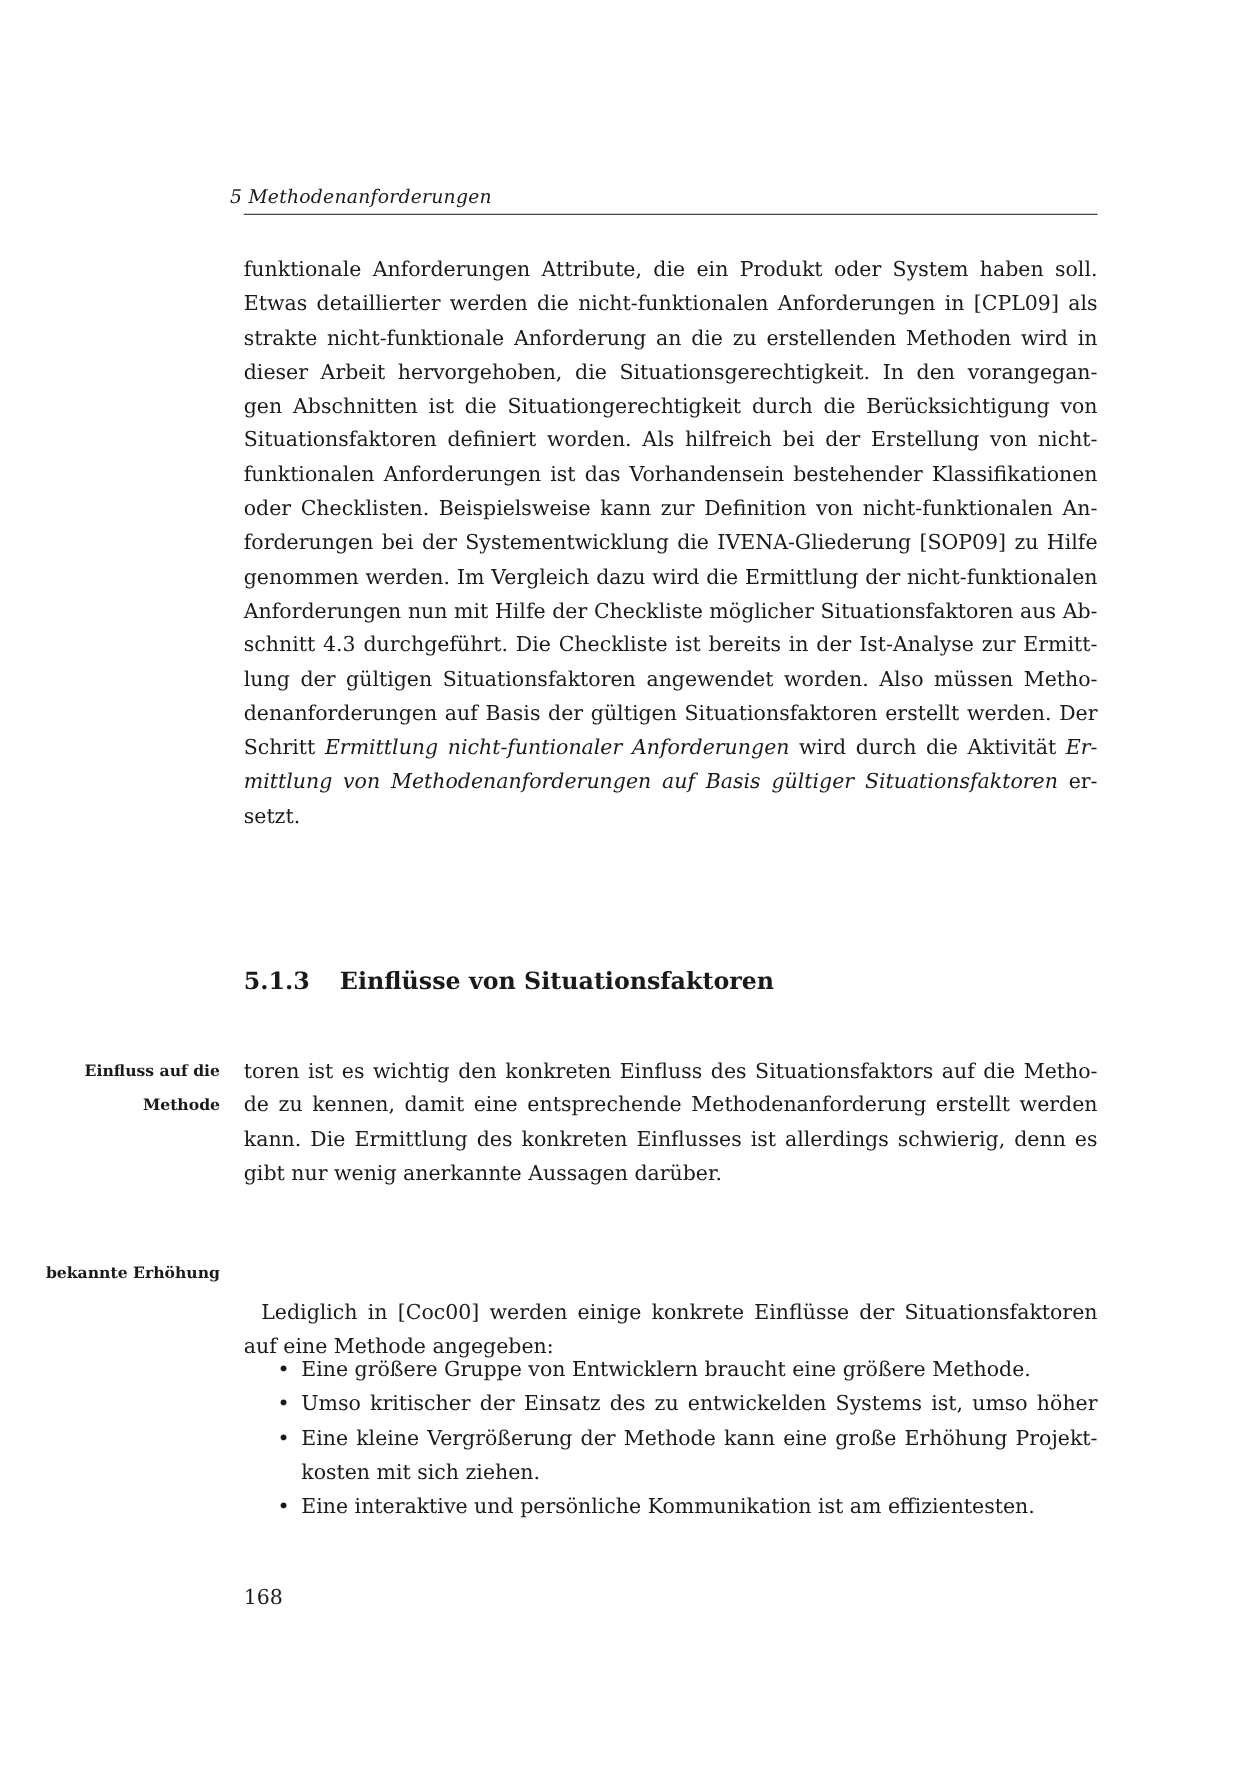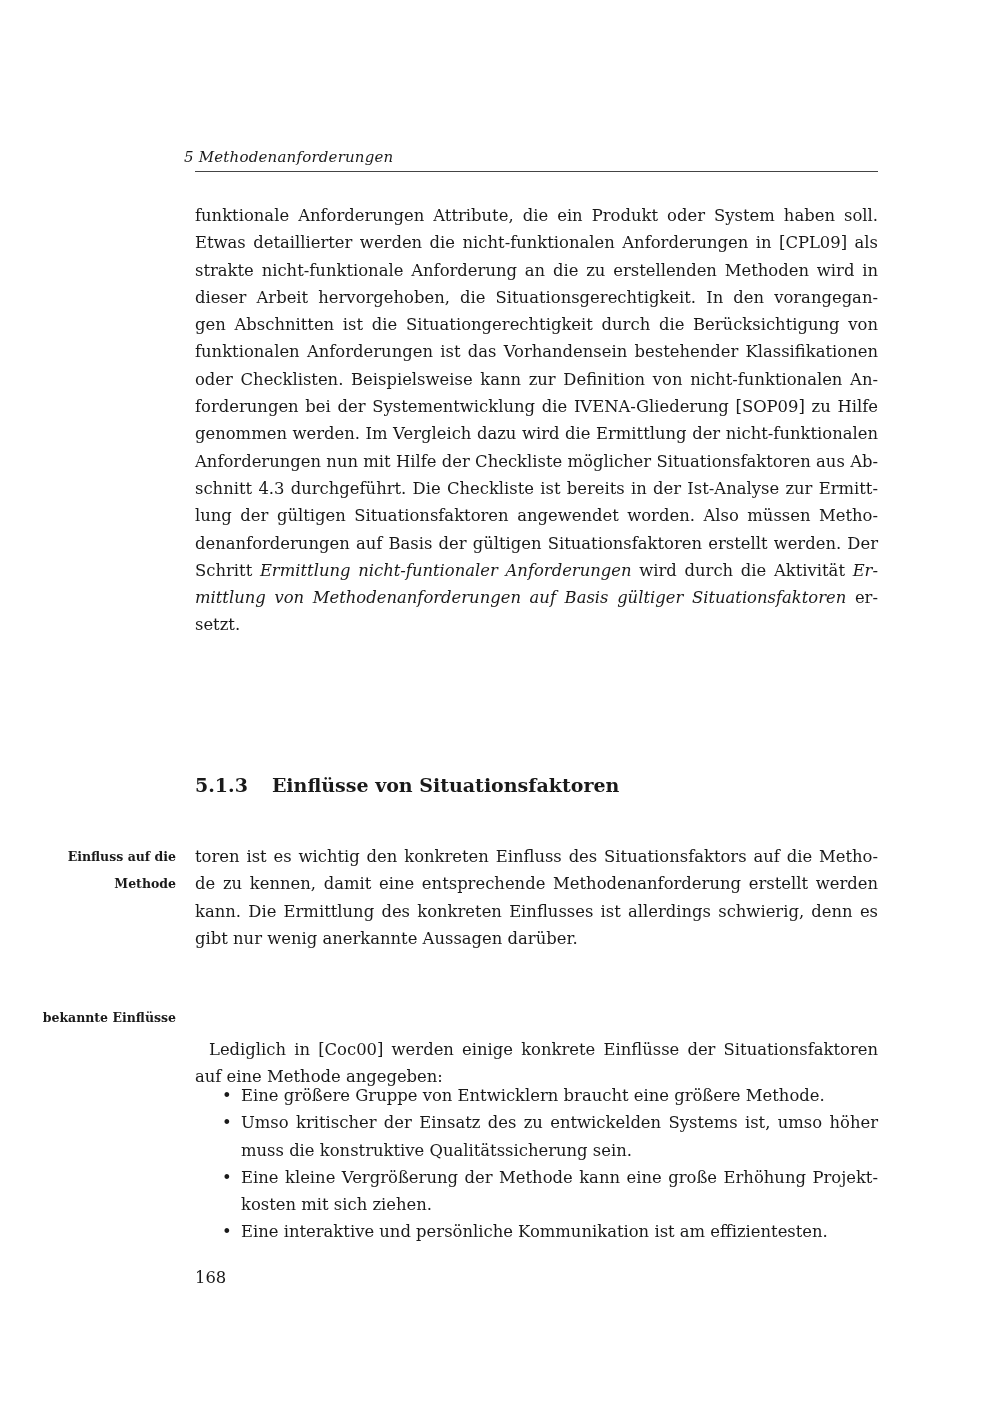--- a/index.html
+++ b/index.html
@@ -26,20 +26,21 @@
 
 <div class="running-head">5 Methodenanforderungen</div>
 <div class="head-rule"></div>
 
 <div class="body-text" style="top:202px;">
   <span class="line">funktionale Anforderungen Attribute, die ein Produkt oder System haben soll.</span>
   <span class="line">Etwas detaillierter werden die nicht-funktionalen Anforderungen in [CPL09] als</span>
   <span class="line">strakte nicht-funktionale Anforderung an die zu erstellenden Methoden wird in</span>
   <span class="line">dieser Arbeit hervorgehoben, die Situationsgerechtigkeit. In den vorangegan-</span>
   <span class="line">gen Abschnitten ist die Situationgerechtigkeit durch die Berücksichtigung von</span>
+  <span class="line">Situationsfaktoren definiert worden. Als hilfreich bei der Erstellung von nicht-</span>
   <span class="line">funktionalen Anforderungen ist das Vorhandensein bestehender Klassifikationen</span>
   <span class="line">oder Checklisten. Beispielsweise kann zur Definition von nicht-funktionalen An-</span>
   <span class="line">forderungen bei der Systementwicklung die IVENA-Gliederung [SOP09] zu Hilfe</span>
   <span class="line">genommen werden. Im Vergleich dazu wird die Ermittlung der nicht-funktionalen</span>
   <span class="line">Anforderungen nun mit Hilfe der Checkliste möglicher Situationsfaktoren aus Ab-</span>
   <span class="line">schnitt 4.3 durchgeführt. Die Checkliste ist bereits in der Ist-Analyse zur Ermitt-</span>
   <span class="line">lung der gültigen Situationsfaktoren angewendet worden. Also müssen Metho-</span>
   <span class="line">denanforderungen auf Basis der gültigen Situationsfaktoren erstellt werden. Der</span>
   <span class="line"><span>Schritt </span><span class="it">Ermittlung nicht-funtionaler Anforderungen</span><span> wird durch die Aktivität </span><span class="it">Er-</span></span>
   <span class="line"><span class="it">mittlung von Methodenanforderungen auf Basis gültiger Situationsfaktoren</span><span> er-</span></span>
@@ -55,36 +56,35 @@
   <div>Methode</div>
 </div>
 
 <div class="body-text" style="top:843px;">
   <span class="line">toren ist es wichtig den konkreten Einfluss des Situationsfaktors auf die Metho-</span>
   <span class="line">de zu kennen, damit eine entsprechende Methodenanforderung erstellt werden</span>
   <span class="line">kann. Die Ermittlung des konkreten Einflusses ist allerdings schwierig, denn es</span>
   <span class="line last">gibt nur wenig anerkannte Aussagen darüber.</span>
 </div>
 
-<div class="margin-note" style="top:1004px;">bekannte Einflüsse</div>
+<div class="margin-note" style="top:1004px;">bekannte Erhöhung</div>
 
 <div class="body-text" style="top:1036px;">
   <span class="line" style="padding-left:14px; width:669px;">Lediglich in [Coc00] werden einige konkrete Einflüsse der Situationsfaktoren</span>
   <span class="line last">auf eine Methode angegeben:</span>
 </div>
 
 <ul class="bullets">
   <li>
     <span class="dot">•</span>
     <span class="line last">Eine größere Gruppe von Entwicklern braucht eine größere Methode.</span>
   </li>
   <li>
     <span class="dot">•</span>
     <span class="line">Umso kritischer der Einsatz des zu entwickelden Systems ist, umso höher</span>
-    <span class="line last">muss die konstruktive Qualitätssicherung sein.</span>
   </li>
   <li>
     <span class="dot">•</span>
     <span class="line">Eine kleine Vergrößerung der Methode kann eine große Erhöhung Projekt-</span>
     <span class="line last">kosten mit sich ziehen.</span>
   </li>
   <li>
     <span class="dot">•</span>
     <span class="line last">Eine interaktive und persönliche Kommunikation ist am effizientesten.</span>
   </li>

